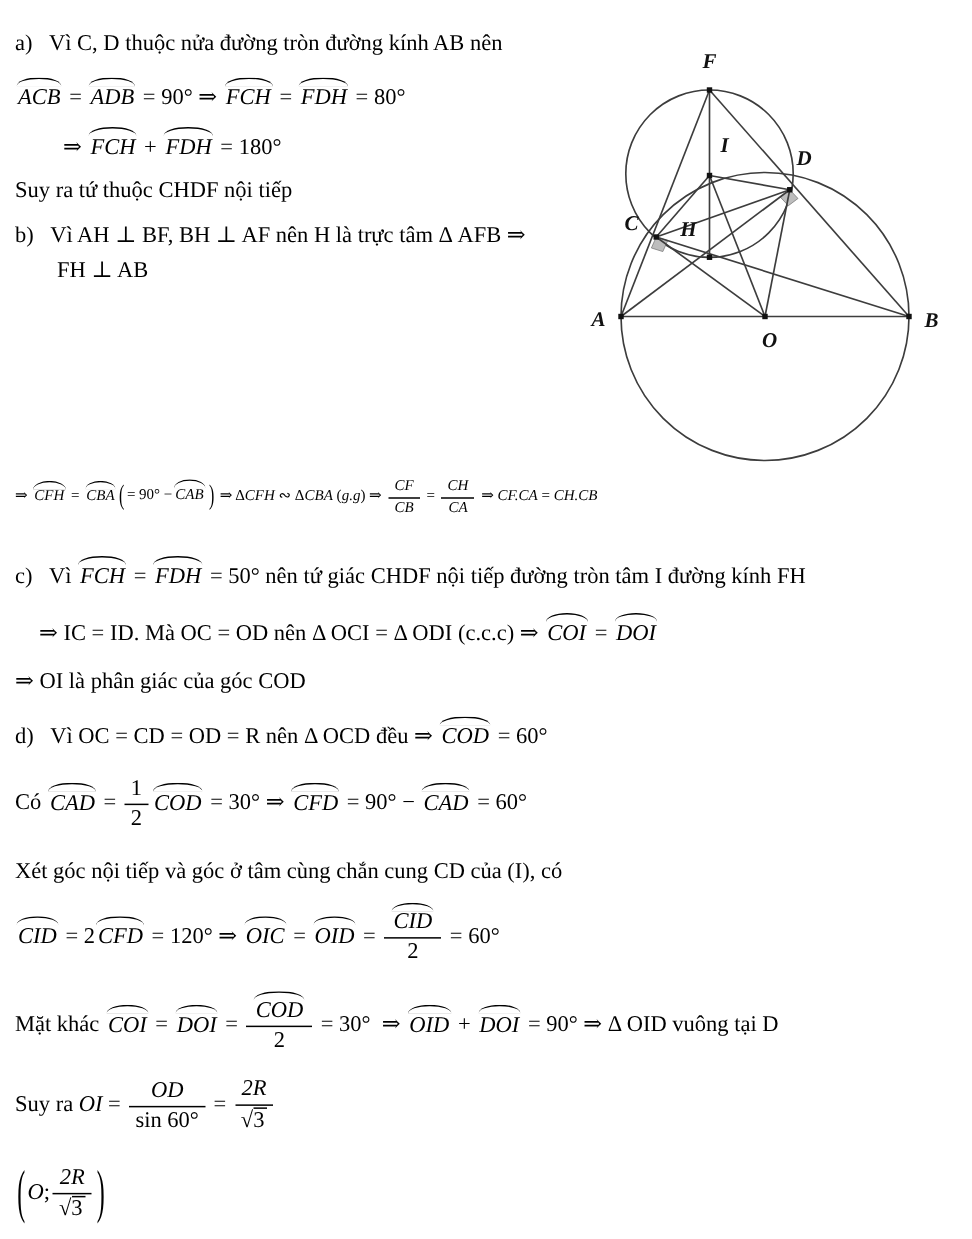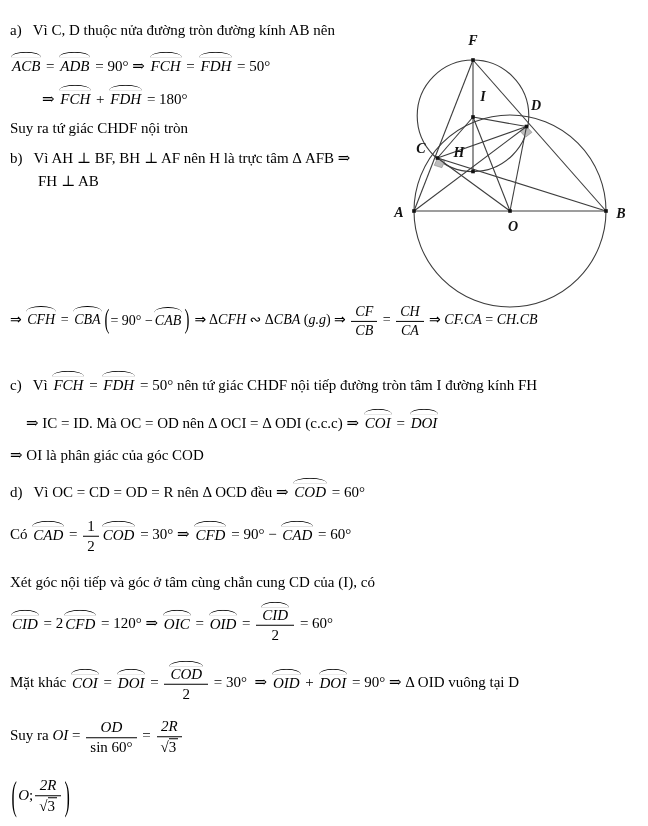--- a/index.html
+++ b/index.html
@@ -43,26 +43,26 @@
     font-family:"Liberation Serif","DejaVu Serif",serif;
     font-weight:bold;font-style:italic;font-size:14px;fill:#111;
   }
 </style>
 </head>
 <body>
 
 <div id="doc">
   <div id="lines-root">
       <div class="ln" id="L1" style="top: 30px;"><span class="txt">a)&nbsp;&nbsp; Vì C, D thuộc nửa đường tròn đường kính AB nên</span></div>
-      <div class="ln" id="L2" style="top: 66px;"><span class="ang">ACB</span><span class="txt"> = </span><span class="ang">ADB</span><span class="txt"> = 90° ⇒ </span><span class="ang">FCH</span><span class="txt"> = </span><span class="ang">FDH</span><span class="txt"> = 50°</span></div>
+      <div class="ln" id="L2" style="top: 66px;"><span class="ang">ACB</span><span class="txt"> = </span><span class="ang">ADB</span><span class="txt"> = 90° ⇒ </span><span class="ang">FCH</span><span class="txt"> = </span><span class="ang">FDH</span><span class="txt"> = 80°</span></div>
       <div class="ln" id="L3" style="top: 99px; margin-left: 32px;"><span class="txt">⇒ </span><span class="ang">FCH</span><span class="txt"> + </span><span class="ang">FDH</span><span class="txt"> = 180°</span></div>
-      <div class="ln" id="L4" style="top: 128px;"><span class="txt">Suy ra tứ giác CHDF nội tròn</span></div>
+      <div class="ln" id="L4" style="top: 128px;"><span class="txt">Suy ra tứ thuộc CHDF nội tiếp</span></div>
       <div class="ln" id="L5" style="top: 158px;"><span class="txt">b)&nbsp;&nbsp; Vì AH ⊥ BF, BH ⊥ AF nên H là trực tâm Δ AFB ⇒</span></div>
       <div class="ln" id="L6" style="top: 181px; left: 38px;"><span class="txt">FH ⊥ AB</span></div>
-      <div class="ln" id="L7" style="top: 321px; font-size: 14px; font-family: Liberation Serif, serif;"><span class="txt">⇒ </span><span class="ang">CFH</span><span class="txt"> = </span><span class="ang">CBA</span><span class="bigp">
+      <div class="ln" id="L7" style="top: 331px; font-size: 10px;"><span class="txt">⇒ </span><span class="ang">CFH</span><span class="txt"> = </span><span class="ang">CBA</span><span class="bigp">
           <span class="paren" style="transform: scaleY(1.5) scaleX(0.85);">(</span>
           <span class="bp-inner">
             <span class="txt">= 90° − </span>
             <span class="ang">CAB</span>
           </span>
           <span class="paren" style="transform: scaleY(1.5) scaleX(0.85);">)</span>
         </span><span class="txt"> ⇒ Δ</span><span class="it">CFH</span><span class="txt"> ∾ Δ</span><span class="it">CBA</span><span class="txt"> (</span><span class="it">g.g</span><span class="txt">) ⇒ </span><span class="frac"><span class="num"><span class="it">CF</span></span><span class="den"><span class="it">CB</span></span></span><span class="txt"> = </span><span class="frac"><span class="num"><span class="it">CH</span></span><span class="den"><span class="it">CA</span></span></span><span class="txt"> ⇒ </span><span class="it">CF.CA</span><span class="txt"> = </span><span class="it">CH.CB</span></div>
       <div class="ln" id="L8" style="top: 385px;"><span class="txt">c)&nbsp;&nbsp; Vì </span><span class="ang">FCH</span><span class="txt"> = </span><span class="ang">FDH</span><span class="txt"> = 50° nên tứ giác CHDF nội tiếp đường tròn tâm I đường kính FH</span></div>
       <div class="ln" id="L9" style="top: 423px; margin-left: 16px;"><span class="txt">⇒ IC = ID. Mà OC = OD nên Δ OCI = Δ ODI (c.c.c) ⇒ </span><span class="ang">COI</span><span class="txt"> = </span><span class="ang">DOI</span></div>
       <div class="ln" id="L10" style="top: 455px;"><span class="txt">⇒ OI là phân giác của góc COD</span></div>

